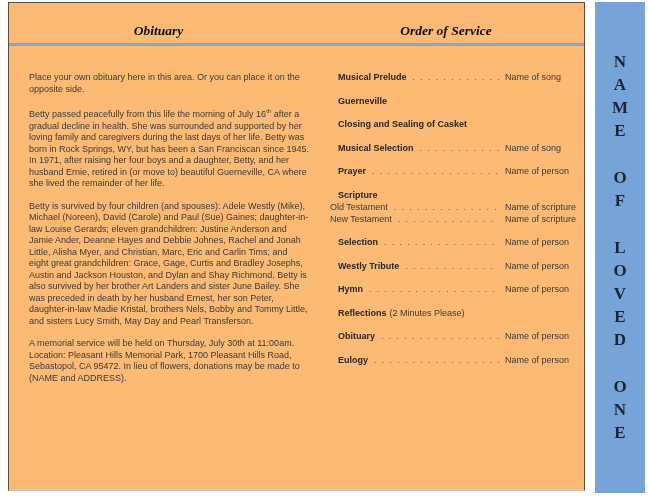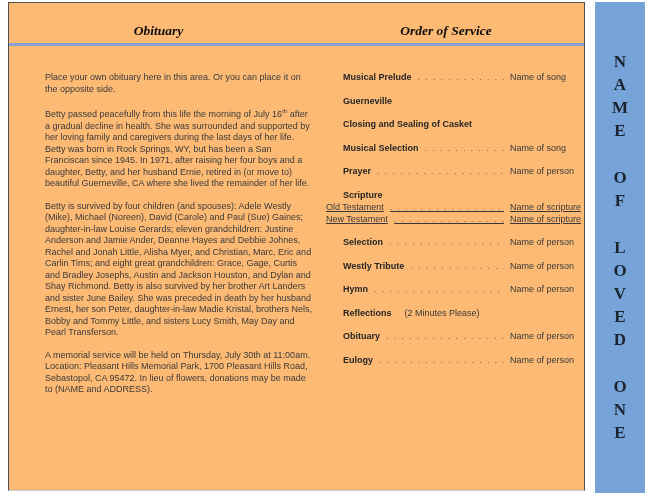--- a/index.html
+++ b/index.html
@@ -8,34 +8,34 @@
   .main{position:absolute;left:8px;top:2px;width:577px;height:489px;box-sizing:border-box;
         border:1px solid #4f4f4f;border-bottom-color:#c9c9c9;background:#fdba74;}
   .header-band{display:flex;height:40px;}
   .header-cell{display:flex;align-items:flex-end;justify-content:center;padding-bottom:4px;box-sizing:border-box;}
   .header-cell.left{width:52%;}
   .header-cell.right{width:48%;}
   .header-title{font-family:"Liberation Serif",serif;font-style:italic;font-weight:bold;
                 font-size:13.5px;color:#0e0e0e;}
   .rule{height:3px;background:#87a3d2;}
   .content{display:flex;padding-top:26px;}
-  .obit-col{margin-left:36px;width:280px;}
+  .obit-col{margin-left:20px;width:280px;}
   .obit-para{margin:0 0 11px 0;font-size:9px;line-height:11.5px;color:#3a3a3a;text-align:left;}
   .obit-para sup{font-size:6px;}
   .svc-col{margin-left:12px;width:258px;font-size:9px;color:#3a3a3a;}
   .svc-row{display:flex;align-items:baseline;line-height:11px;margin-bottom:12.5px;}
   .svc-label{font-weight:bold;color:#262626;white-space:nowrap;padding-left:17px;}
   .svc-label-sub{color:#3a3a3a;white-space:nowrap;}
-  .svc-suffix{margin-left:13px;white-space:nowrap;}
+  .svc-suffix{margin-left:3px;white-space:nowrap;}
   .svc-dots{flex:1 1 auto;overflow:hidden;white-space:nowrap;color:#5a5a5a;
             letter-spacing:1.5px;margin:0 6px;font-size:8.5px;}
   .svc-value{flex:0 0 74px;width:74px;white-space:nowrap;}
   .svc-group{margin-bottom:12.5px;}
   .svc-group .svc-row{margin-bottom:1px;}
-  .svc-sub{text-decoration:underline;}
+  .svc-sub{margin-left:9px;}
   .sidebar{position:absolute;left:595px;top:2px;width:50px;height:491px;box-sizing:border-box;
            padding-top:48px;text-align:center;}
   .sb-word{margin-bottom:24px;}
   .sb-letter{font-family:"Liberation Serif",serif;font-weight:bold;font-size:17px;
              line-height:23px;color:#1c2430;}
 </style>
 </head>
 <body>
 
 <div class="canvas">

